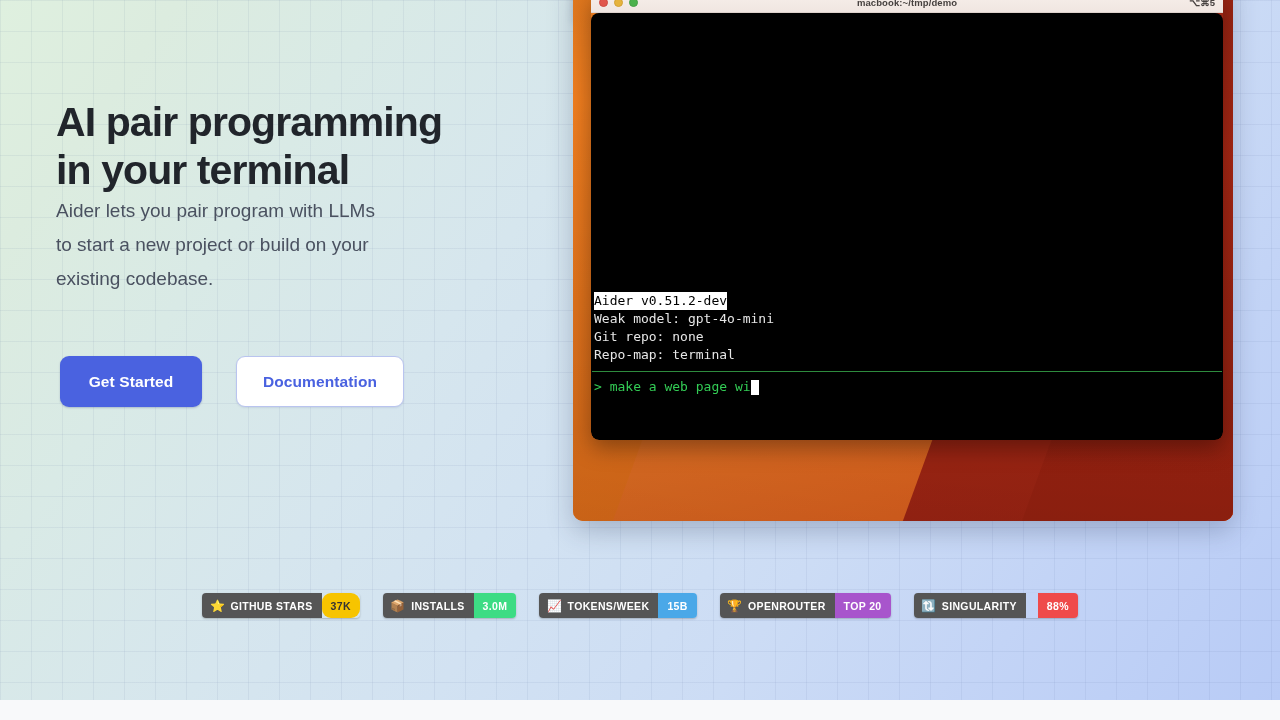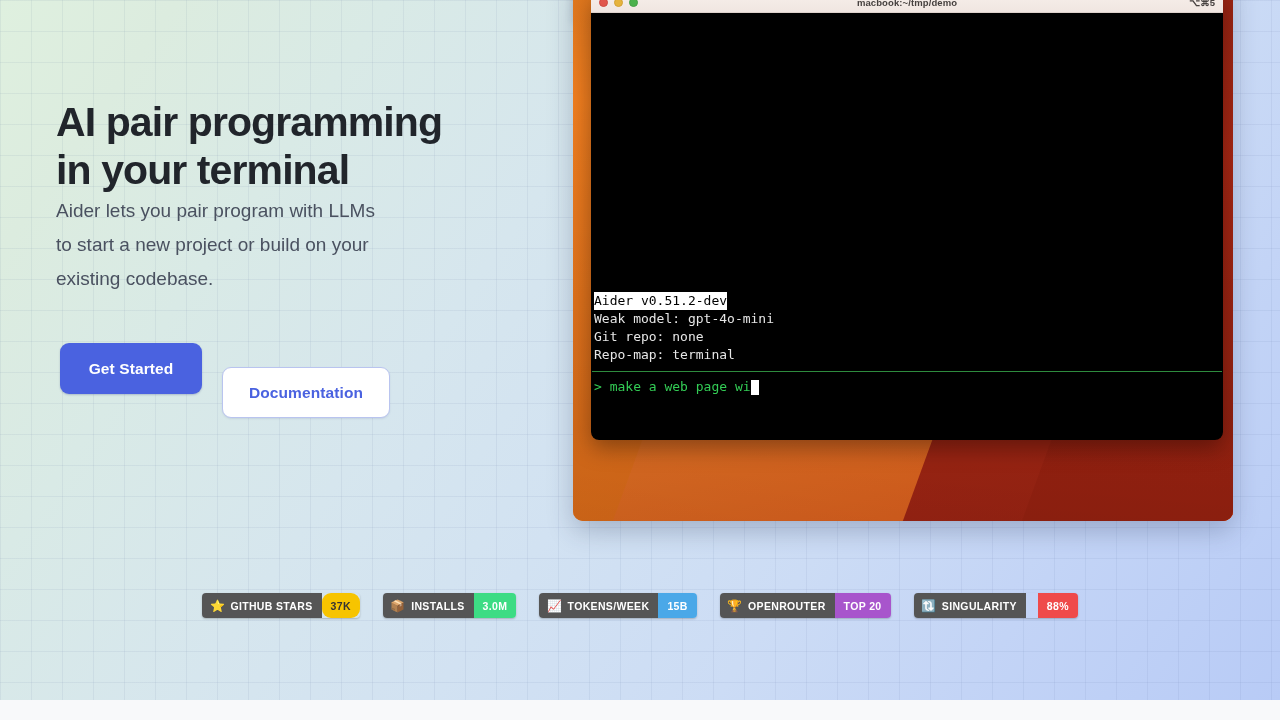--- a/index.html
+++ b/index.html
@@ -73,23 +73,23 @@
     font-size: 19px;
     line-height: 34px;
     color: #4a5160;
     font-weight: 400;
     white-space: pre-line;
   }
 
   .cta-row {
     position: absolute;
     left: 60px;
-    top: 343px;
-    display: flex;
-    gap: 20px;
+    top: 356px;
+    display: flex;
+    gap: 34px;
   }
   .btn {
     display: flex;
     align-items: center;
     justify-content: center;
     height: 51px;
     border-radius: 9px;
     font-size: 15.5px;
     font-weight: 700;
     letter-spacing: 0.1px;
@@ -103,21 +103,20 @@
     color: #ffffff;
     border: none;
     box-shadow: 0 1px 2px rgba(35,50,120,0.25);
   }
   .btn-secondary {
     width: 168px;
     background: #ffffff;
     color: #4a62e0;
     border: 1.5px solid #b9c4ef;
     box-shadow: 0 1px 2px rgba(35,50,120,0.10);
-    margin-top: 24px;
   }
 
   
   .badges {
     position: absolute;
     left: 0;
     top: 593px;
     width: 1280px;
     display: flex;
     justify-content: center;
@@ -350,21 +349,21 @@
         <div class="term-titlebar">
           <div class="traffic">
             <span class="dot dot-red"></span>
             <span class="dot dot-yellow"></span>
             <span class="dot dot-green"></span>
           </div>
           <div class="term-title">macbook:~/tmp/demo</div>
           <div class="term-shortcut">⌥⌘5</div>
         </div>
 
-        <div class="term-body" style="background: rgb(0, 0, 0);">
+        <div class="term-body" style="background: rgb(0, 0, 0); border-radius: 8px;">
           <div class="term-lines">
             <div class="tline"><span class="tline-invert">Aider v0.51.2-dev</span></div>
             <div class="tline">Weak model: gpt-4o-mini</div>
             <div class="tline">Git repo: none</div>
             <div class="tline">Repo-map: terminal</div>
           </div>
 
           <div class="term-rule" style="background: rgb(46, 139, 62);"></div>
 
           <div class="term-prompt" style="color: rgb(51, 204, 85);">

